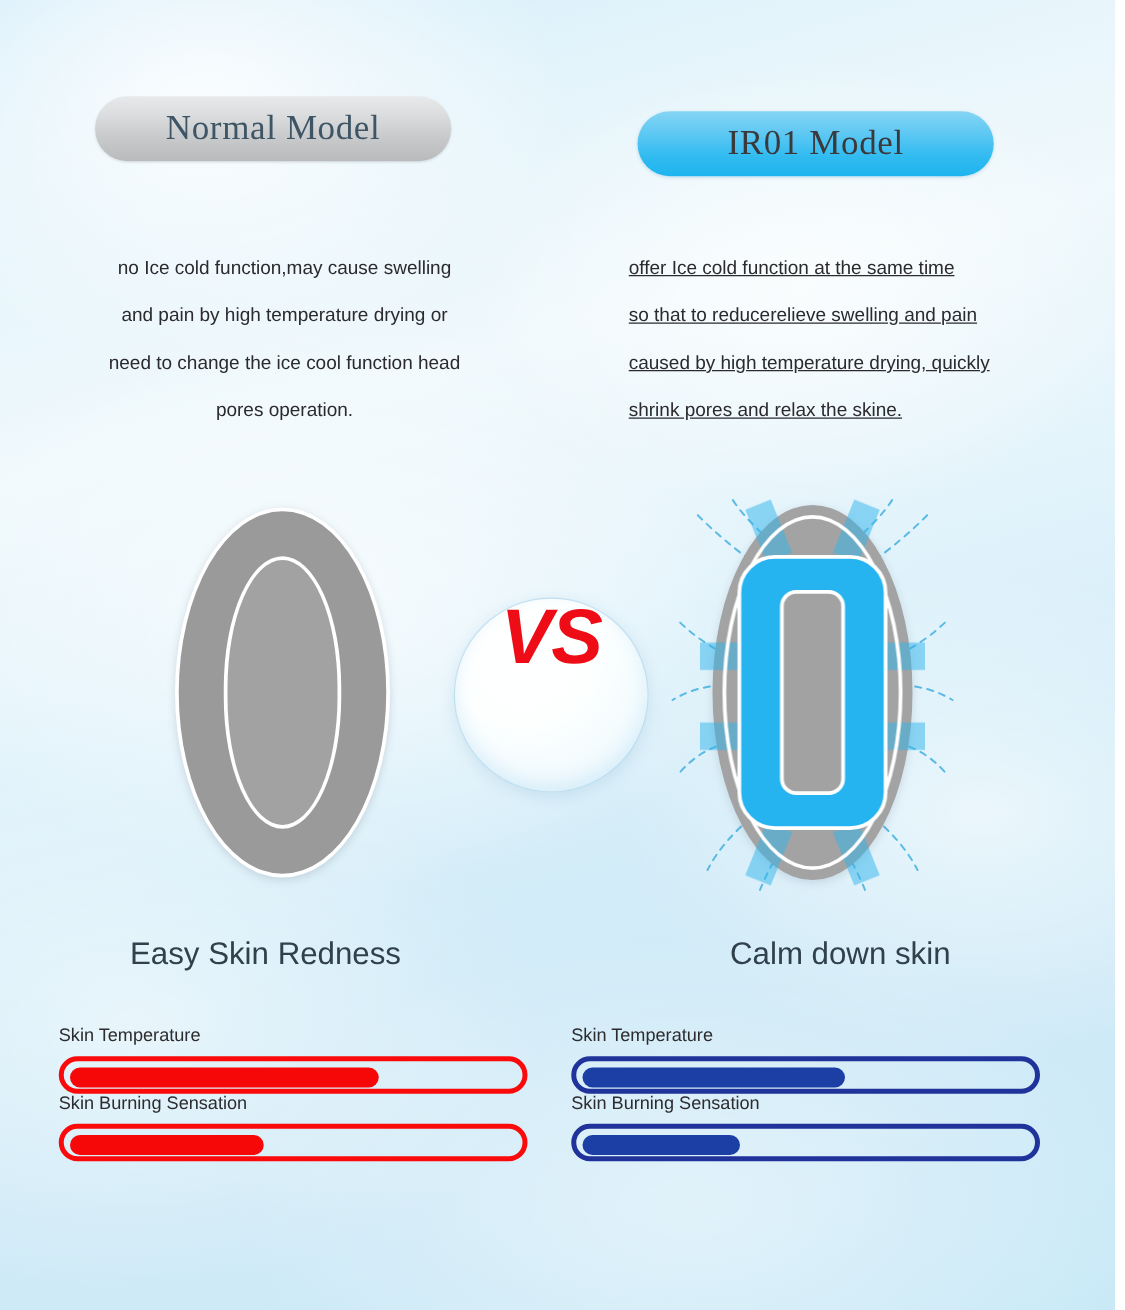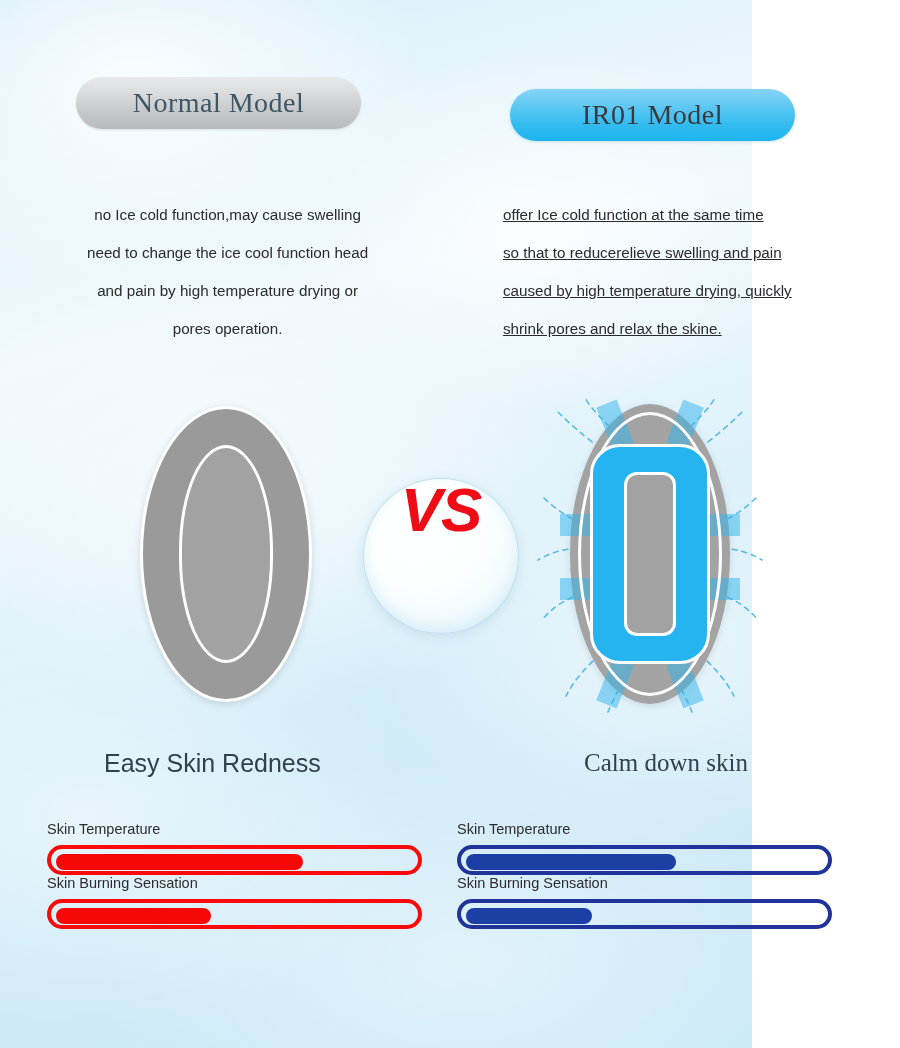--- a/index.html
+++ b/index.html
@@ -5,21 +5,21 @@
   * { margin:0; padding:0; box-sizing:border-box; }
 
   html, body {
     width:900px; height:1048px;
     font-family:"Liberation Sans", sans-serif;
     overflow:hidden;
   }
 
   #page {
     position:relative;
-    width:752px; height:1048px;
+    width:892px; height:1048px;
     background:
       radial-gradient(ellipse 420px 300px at 18% 8%,  rgba(255,255,255,0.85) 0%, rgba(255,255,255,0) 70%),
       radial-gradient(ellipse 380px 260px at 72% 22%, rgba(255,255,255,0.70) 0%, rgba(255,255,255,0) 70%),
       radial-gradient(ellipse 500px 320px at 30% 46%, rgba(255,255,255,0.62) 0%, rgba(255,255,255,0) 72%),
       radial-gradient(ellipse 420px 280px at 88% 62%, rgba(255,255,255,0.55) 0%, rgba(255,255,255,0) 70%),
       radial-gradient(ellipse 460px 300px at 12% 78%, rgba(255,255,255,0.50) 0%, rgba(255,255,255,0) 72%),
       radial-gradient(ellipse 520px 300px at 62% 92%, rgba(255,255,255,0.40) 0%, rgba(255,255,255,0) 72%),
       linear-gradient(165deg,
         #d4edfa 0%,
         #e4f4fb 14%,
@@ -131,21 +131,21 @@
   }
 
   
   .caption {
     position:absolute;
     font-size:25px;
     color:#31414c;
     white-space:nowrap;
   }
   #caption-left  { left:104px; top:749px; }
-  #caption-right { left:584px; top:749px;font-family:Liberation Serif, serif; }
+  #caption-right { left:584px; top:749px; }
 
   
   .meter-group { position:absolute; }
   .meter-label {
     font-size:14.5px;
     color:#2c2c2f;
     white-space:nowrap;
     margin-bottom:8px;
   }
   .meter-track {
@@ -177,22 +177,22 @@
   <div class="pill" id="pill-normal">
     <span>Normal Model</span>
   </div>
 
   <div class="pill" id="pill-ir01">
     <span>IR01 Model</span>
   </div>
 
   <div class="para" id="para-left">
     <div>no Ice cold function,may cause swelling</div>
+    <div>and pain by high temperature drying or</div>
     <div>need to change the ice cool function head</div>
-    <div>and pain by high temperature drying or</div>
     <div>pores operation.</div>
   </div>
 
   <div class="para" id="para-right">
     <div>offer Ice cold function at the same time</div>
     <div>so that to reducerelieve swelling and pain</div>
     <div>caused by high temperature drying, quickly</div>
     <div>shrink pores and relax the skine.</div>
   </div>
 

